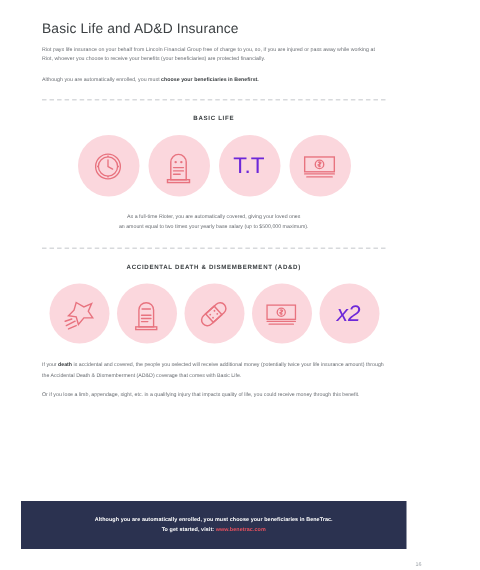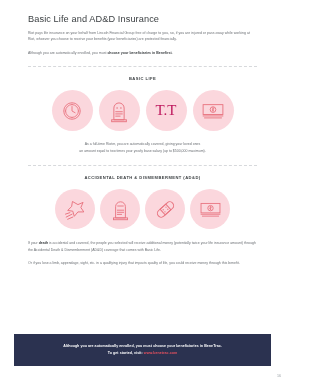--- a/index.html
+++ b/index.html
@@ -65,22 +65,22 @@
     display: flex;
     align-items: center;
     justify-content: center;
     flex: 0 0 auto;
   }
   .icon-row.four .icon-circle { width: 41px; height: 41px; }
   .icon-row.five .icon-circle { width: 40px; height: 40px; }
 
   .icon-circle svg { display: block; }
   .glyph-text {
-    color: #be185d;
-    font-family: Liberation Serif, serif;
+    color: #6d28d9;
+    font-family: Liberation Sans, sans-serif;
     font-weight: normal;
   }
   .glyph-tt { font-size: 15px; letter-spacing: 0px; }
   .glyph-x2 { font-size: 15px; font-style: italic; }
 
   .section-note {
     margin-top: 10px;
     text-align: center;
     font-size: 3.5px;
     line-height: 1.95;
@@ -217,20 +217,23 @@
 
       <div class="icon-circle">
         <svg width="23" height="19" viewBox="0 0 34 26" fill="none" stroke="#e8737f" stroke-width="1.3">
           <rect x="3" y="4" width="28" height="14"></rect>
           <circle cx="17" cy="11" r="4"></circle>
           <path d="M17 8.2 L17 13.8 M15.6 9.2 Q17 8 18.4 9.2 Q18.4 11 15.6 11.3 Q15.6 13.4 18.4 12.6" stroke-width="1"></path>
           <path d="M3 20 L31 20 M5 22.8 L29 22.8" stroke-linecap="round"></path>
         </svg>
       </div>
 
+      <div class="icon-circle">
+        <span class="glyph-text glyph-x2">x2</span>
+      </div>
 
     </div>
 
     <div class="section-note left-body">
       <div class="para1"><span>If your </span><b>death</b><span> is accidental and covered, the people you selected will receive additional money (potentially twice your life insurance amount) through the Accidental Death &amp; Dismemberment (AD&amp;D) coverage that comes with Basic Life.</span></div>
       <div class="para2">Or if you lose a limb, appendage, sight, etc. in a qualifying injury that impacts quality of life, you could receive money through this benefit.</div>
     </div>
   </div>
 
   <div class="callout">

